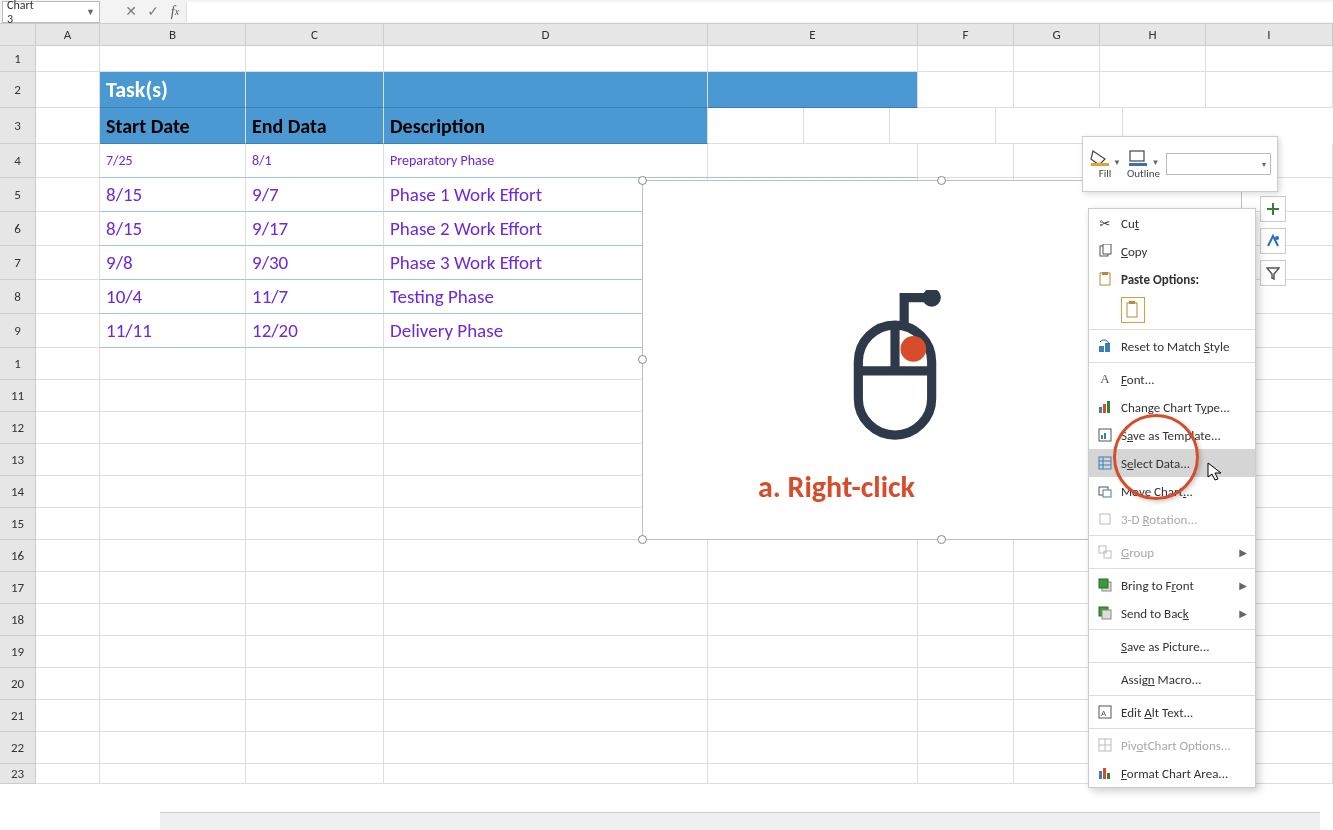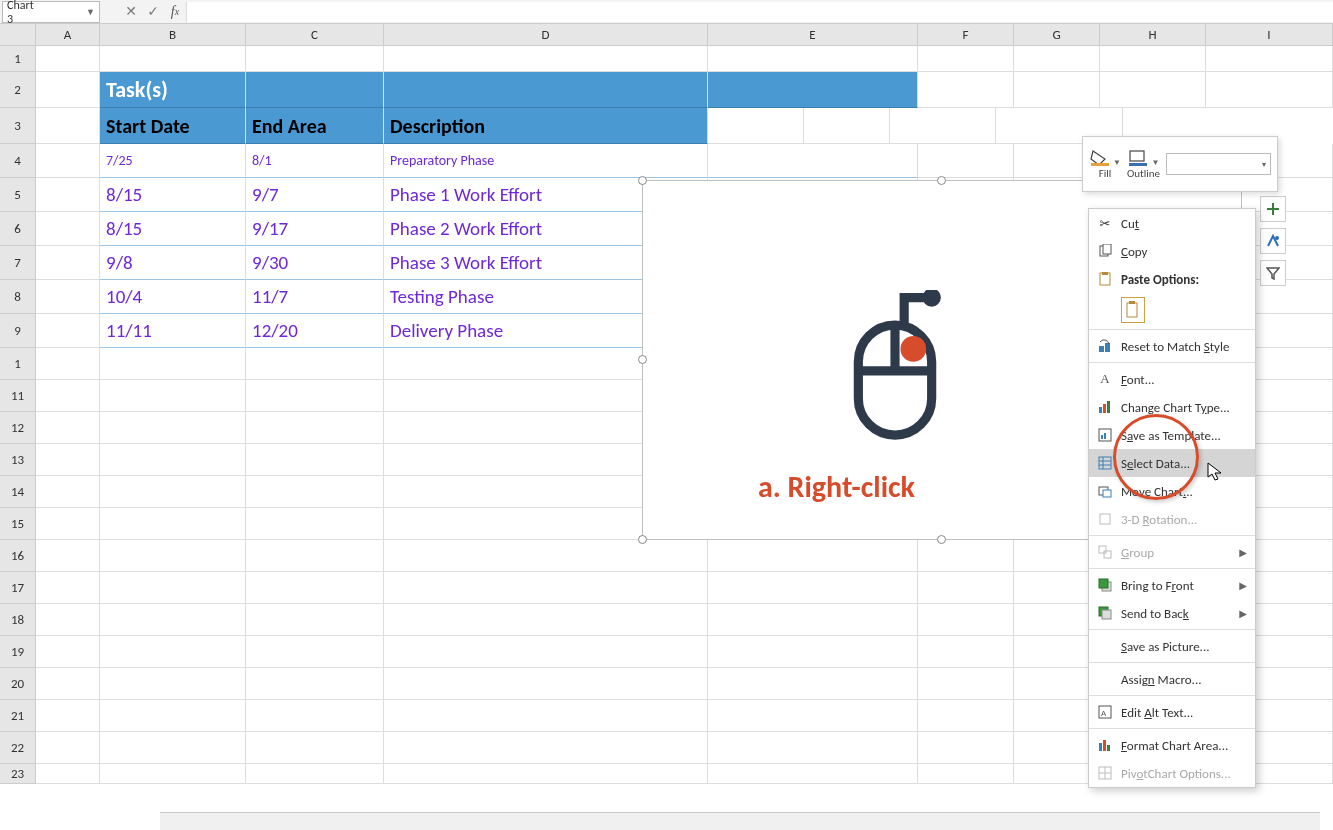--- a/index.html
+++ b/index.html
@@ -341,21 +341,21 @@
     <div class="cell col-F"></div>
     <div class="cell col-G"></div>
     <div class="cell col-H"></div>
     <div class="cell col-I"></div>
   </div>
 
   <div class="row" style="height:36px">
     <div class="row-h" style="line-height:36px">3</div>
     <div class="cell col-A"></div>
     <div class="cell col-B table-sub" style="line-height:36px">Start Date</div>
-    <div class="cell col-C table-sub" style="line-height:36px">End Area</div>
+    <div class="cell col-C table-sub" style="line-height:36px">End Data</div>
     <div class="cell col-D table-sub" style="line-height:36px">Description</div>
     <div class="cell col-F"></div>
     <div class="cell col-G"></div>
     <div class="cell col-H"></div>
     <div class="cell col-I"></div>
   </div>
 
   <div id="data-rows">
       <div class="row" style="height: 34px;">
     <div class="row-h" style="line-height:34px">4</div>
@@ -812,39 +812,39 @@
   <div class="cm-item">
     <span class="icon">
       <svg width="14" height="14">
           <rect x="1" y="1" width="12" height="12" fill="none" stroke="#555"></rect>
           <text x="3" y="11" font-size="9" fill="#555">A</text>
         </svg>
     </span>
     <span>Edit <span class="underline-ch">A</span>lt Text...</span>
   </div>
   <div class="cm-sep"></div>
+  <div class="cm-item disabled">
+    <span class="icon">
+      <svg width="14" height="14">
+          <rect x="1" y="1" width="12" height="12" fill="none" stroke="#bbb"></rect>
+          <line x1="1" y1="7" x2="13" y2="7" stroke="#bbb"></line>
+          <line x1="7" y1="1" x2="7" y2="13" stroke="#bbb"></line>
+        </svg>
+    </span>
+    <span>Piv<span class="underline-ch">o</span>tChart Options...</span>
+  </div>
   <div class="cm-item">
     <span class="icon">
       <svg width="14" height="14">
           <rect x="1" y="5" width="3" height="8" fill="#3a7fb5"></rect>
           <rect x="5" y="2" width="3" height="11" fill="#d74c2b"></rect>
           <rect x="9" y="7" width="3" height="6" fill="#3a7d3a"></rect>
         </svg>
     </span>
     <span><span class="underline-ch">F</span>ormat Chart Area...</span>
-  </div>
-  <div class="cm-item disabled">
-    <span class="icon">
-      <svg width="14" height="14">
-          <rect x="1" y="1" width="12" height="12" fill="none" stroke="#bbb"></rect>
-          <line x1="1" y1="7" x2="13" y2="7" stroke="#bbb"></line>
-          <line x1="7" y1="1" x2="7" y2="13" stroke="#bbb"></line>
-        </svg>
-    </span>
-    <span>Piv<span class="underline-ch">o</span>tChart Options...</span>
   </div>
 </div>
 
 <div class="anno-circle"></div>
 <svg class="cursor-arrow" width="18" height="20">
   <path d="M1 1 L1 15 L5 12 L8 18 L11 17 L8 11 L14 11 Z" fill="#fff" stroke="#000" stroke-width="1"></path>
 </svg>
 
 <div class="hscroll"></div>
 

